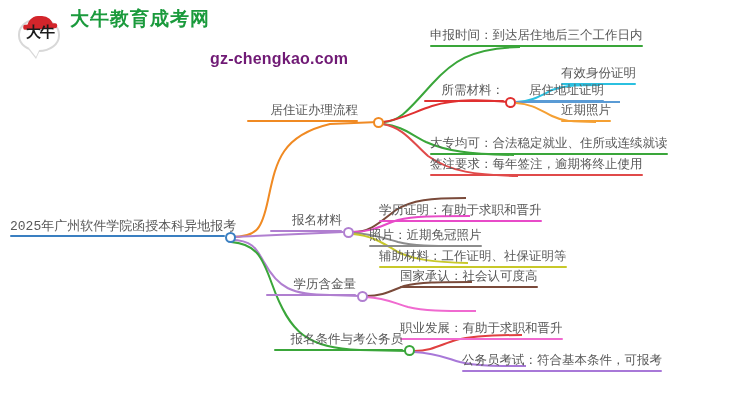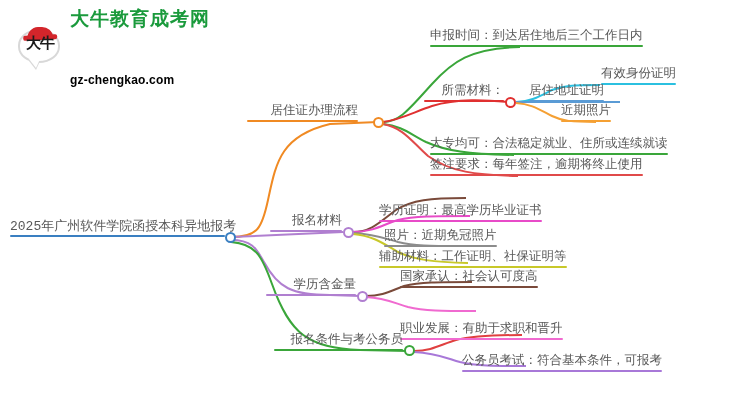--- a/index.html
+++ b/index.html
@@ -39,27 +39,27 @@
   .logo-cap:before{
     content:"";position:absolute;left:-4px;top:8px;width:34px;height:5px;
     background:#d3252b;border-radius:2px;
   }
   .logo-cn{
     position:absolute;left:5px;top:10px;width:34px;height:26px;
     font-size:15px;line-height:13px;font-weight:bold;color:#1b1b1b;
     letter-spacing:-1px;text-align:center;
     font-family:"DejaVu Sans",sans-serif;
   }
-  .logo-text{display:flex;flex-direction:column;justify-content:center;}
+  .logo-text{display:flex;justify-content:center;}
   .logo-title{
     font-size:19px;font-weight:bold;color:#1a9a3c;letter-spacing:1px;
     line-height:21px;font-family:"DejaVu Sans",sans-serif;
   }
   .logo-sub{
-    font-size:12px;font-weight:bold;color:#000000;letter-spacing:0.2px;
+    font-size:16px;font-weight:bold;color:#701a75;letter-spacing:0.2px;
     line-height:14px;font-family:"Liberation Sans",sans-serif;margin-top:44px;
   }
 
   
   .node{
     position:absolute;
     white-space:nowrap;
     color:#585858;
     font-family:Liberation Mono, monospace;
     line-height:15px;
@@ -141,21 +141,21 @@
 <div class="node lvl2" style="left:430px;top:29px;">
   <span class="txt">申报时间：到达居住地后三个工作日内</span>
   <span class="ul" style="background:#3aa63a;"></span>
 </div>
 
 <div class="node lvl2 ralign" style="left:424px;top:84px;width:80px;">
   <span class="txt">所需材料：</span>
   <span class="ul" style="background:#e03030;"></span>
 </div>
 
-<div class="node lvl2" style="left:561px;top:67px;margin-left:40px;">
+<div class="node lvl2" style="left:561px;top:67px;">
   <span class="txt">有效身份证明</span>
   <span class="ul" style="background:#2bc0e0;"></span>
 </div>
 
 <div class="node lvl2" style="left:529px;top:84px;">
   <span class="txt">居住地址证明</span>
   <span class="ul" style="background:#5a9bd5;"></span>
 </div>
 
 <div class="node lvl2" style="left:561px;top:104px;">
@@ -176,25 +176,25 @@
 <div class="node lvl1 ralign" style="left:270px;top:214px;width:72px;">
   <span class="txt">报名材料</span>
   <span class="ul" style="background:#b07fd0;"></span>
 </div>
 
 <div class="node lvl2" style="left:379px;top:186px;">
   <span class="ul" style="background:#7a4a3a;"></span>
 </div>
 
 <div class="node lvl2" style="left:379px;top:204px;">
-  <span class="txt">学历证明：最高学历毕业证书</span>
+  <span class="txt">学历证明：有助于求职和晋升</span>
   <span class="ul" style="background:#e84bc8;"></span>
 </div>
 
-<div class="node lvl2" style="left:384px;top:229px;">
+<div class="node lvl2" style="left:369px;top:229px;">
   <span class="txt">照片：近期免冠照片</span>
   <span class="ul" style="background:#8c8c8c;"></span>
 </div>
 
 <div class="node lvl2" style="left:379px;top:250px;">
   <span class="txt">辅助材料：工作证明、社保证明等</span>
   <span class="ul" style="background:#c8c82a;"></span>
 </div>
 
 <div class="node lvl1 ralign" style="left:266px;top:278px;width:90px;">

